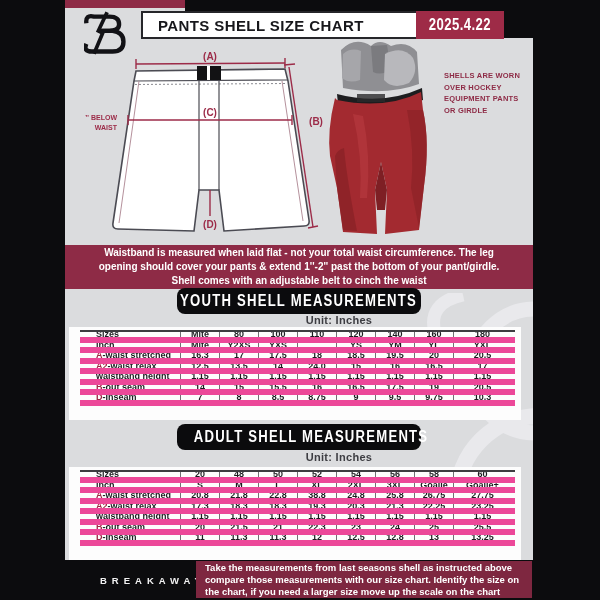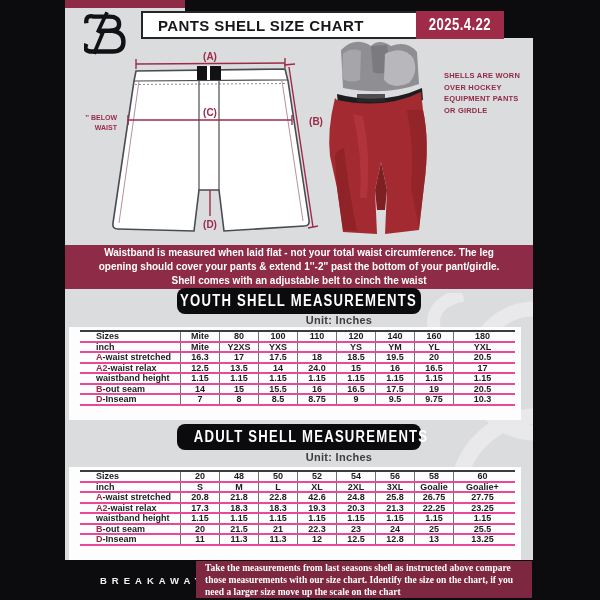--- a/index.html
+++ b/index.html
@@ -62,34 +62,34 @@
   .unit-adult { top:451px; }
 
   
   .white-box { background:#fdfdfd; z-index:2; }
   .box-youth { left:69px; top:327px; width:452px; height:93px; }
   .box-adult { left:69px; top:467px; width:452px; height:93px; }
   .mtable { z-index:3; width:435px; border-top:2px solid #3c3c40; }
   .table-youth { left:80px; top:330px; }
   .table-adult { left:80px; top:470px; }
   .trow { display:grid; grid-template-columns:100px 39px 39px 39px 39px 39px 39px 39px 58px;
-    height:10.5px; border-bottom:2px solid #ec4899; }
+    height:10.5px; border-bottom:6px solid #ec4899; }
   .tcell { display:flex; align-items:center; justify-content:center;
     font-size:9px; font-weight:bold; color:#1c1c20; line-height:10px; overflow:hidden; }
   .tcell.label { justify-content:flex-start; padding-left:16px; }
   .tcell.val { border-left:1.5px solid #707074; }
   .tcell .prefix { color:#9c2742; }
 
   
   .footer-bar { left:65px; top:560px; width:468px; height:40px; background:#0c0c0e; z-index:3; }
   .footer-note {
     left:196px; top:561px; width:336px; height:37px; background:#7e2740; z-index:4;
     padding:3px 9px; display:flex; align-items:center;
   }
-  .footer-note p { color:#fff; font-size:9.5px; font-weight:bold; line-height:12px;font-family:Liberation Serif, serif; }
+  .footer-note p { color:#fff; font-size:9.5px; font-weight:bold; line-height:12px; }
   .footer-brand { left:76px; top:563px; width:118px; height:34px; display:flex; align-items:center; z-index:4; }
   .footer-brand .brand-text { color:#f2f2f2; font-size:9.5px; font-weight:bold; letter-spacing:5px; margin-left:24px; white-space:nowrap; }
 
   svg text { font-family:"Liberation Sans", sans-serif; }
   .mlabel { fill:#9c2b48; font-size:10px; font-weight:bold; }
   .mnote  { fill:#9c2b48; font-size:7px;  font-weight:bold; }
 </style>
 </head>
 <body>
 
@@ -293,21 +293,21 @@
       <div class="tcell val">2XL</div>
       <div class="tcell val">3XL</div>
       <div class="tcell val">Goalie</div>
       <div class="tcell val">Goalie+</div>
     </div>
     <div class="trow">
       <div class="tcell label"><span class="prefix">A</span>-waist stretched</div>
       <div class="tcell val">20.8</div>
       <div class="tcell val">21.8</div>
       <div class="tcell val">22.8</div>
-      <div class="tcell val">42.6</div>
+      <div class="tcell val">38.8</div>
       <div class="tcell val">24.8</div>
       <div class="tcell val">25.8</div>
       <div class="tcell val">26.75</div>
       <div class="tcell val">27.75</div>
     </div>
     <div class="trow">
       <div class="tcell label"><span class="prefix">A2</span>-waist relax</div>
       <div class="tcell val">17.3</div>
       <div class="tcell val">18.3</div>
       <div class="tcell val">18.3</div>

